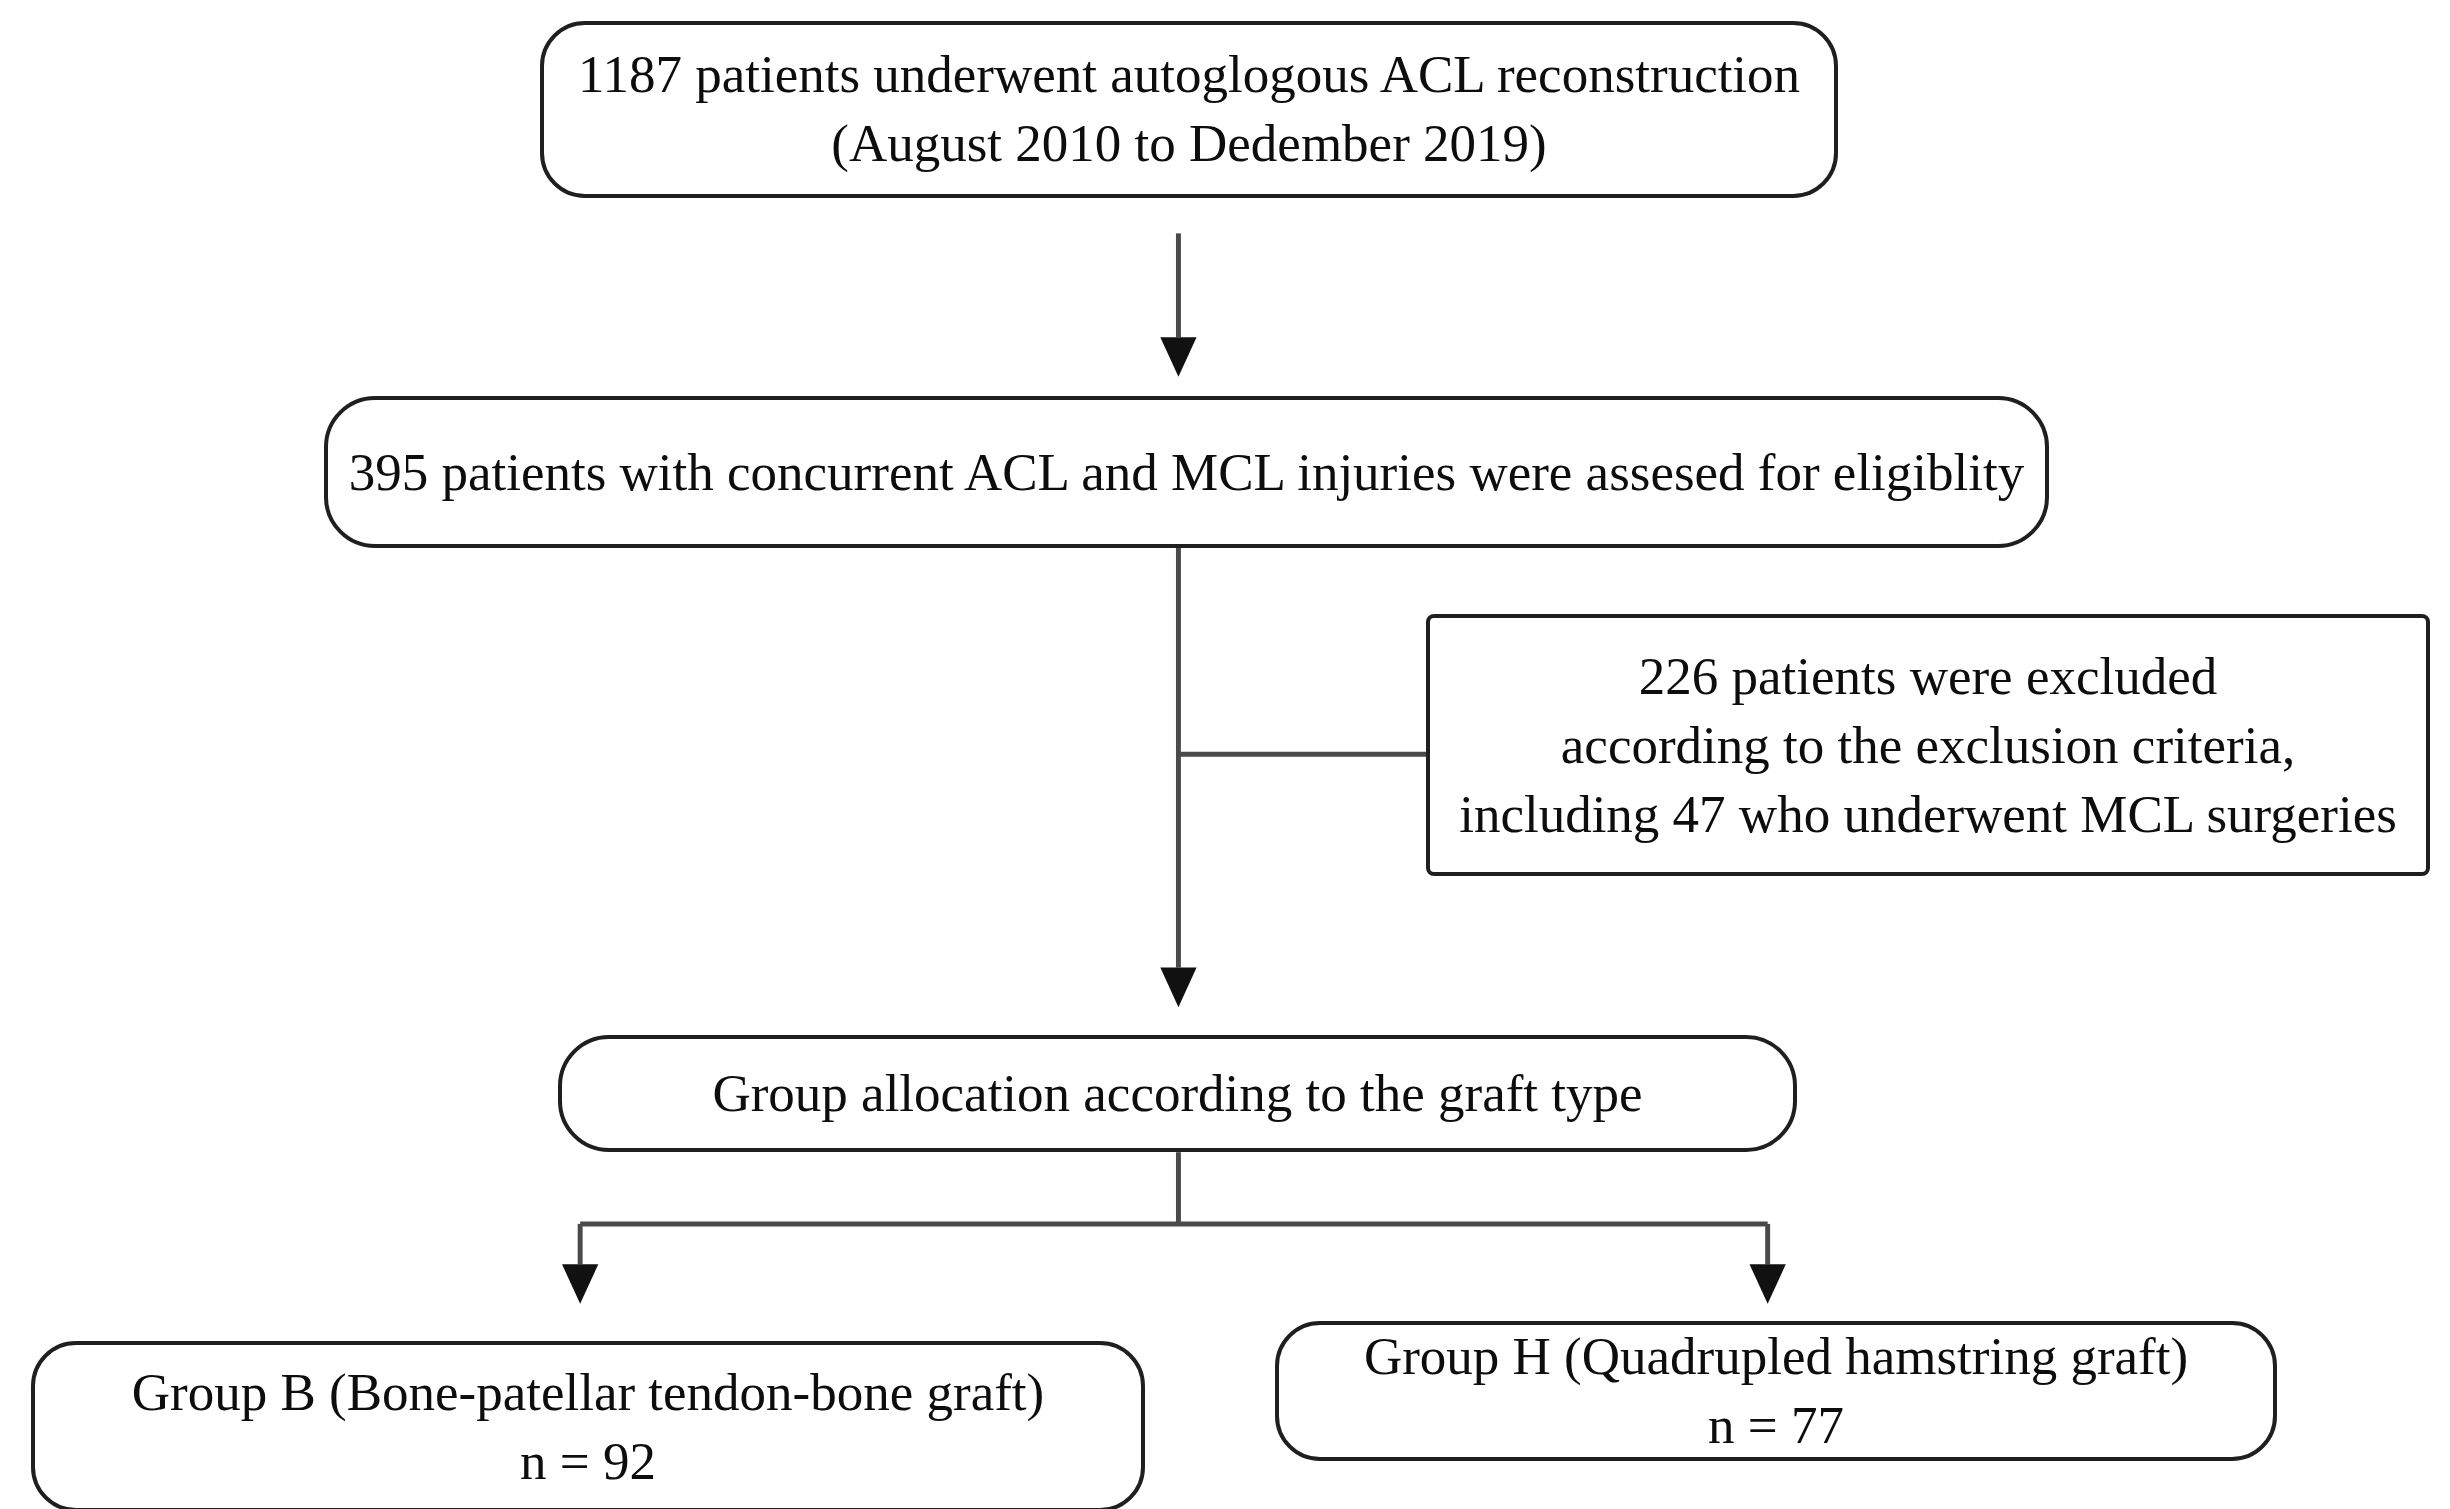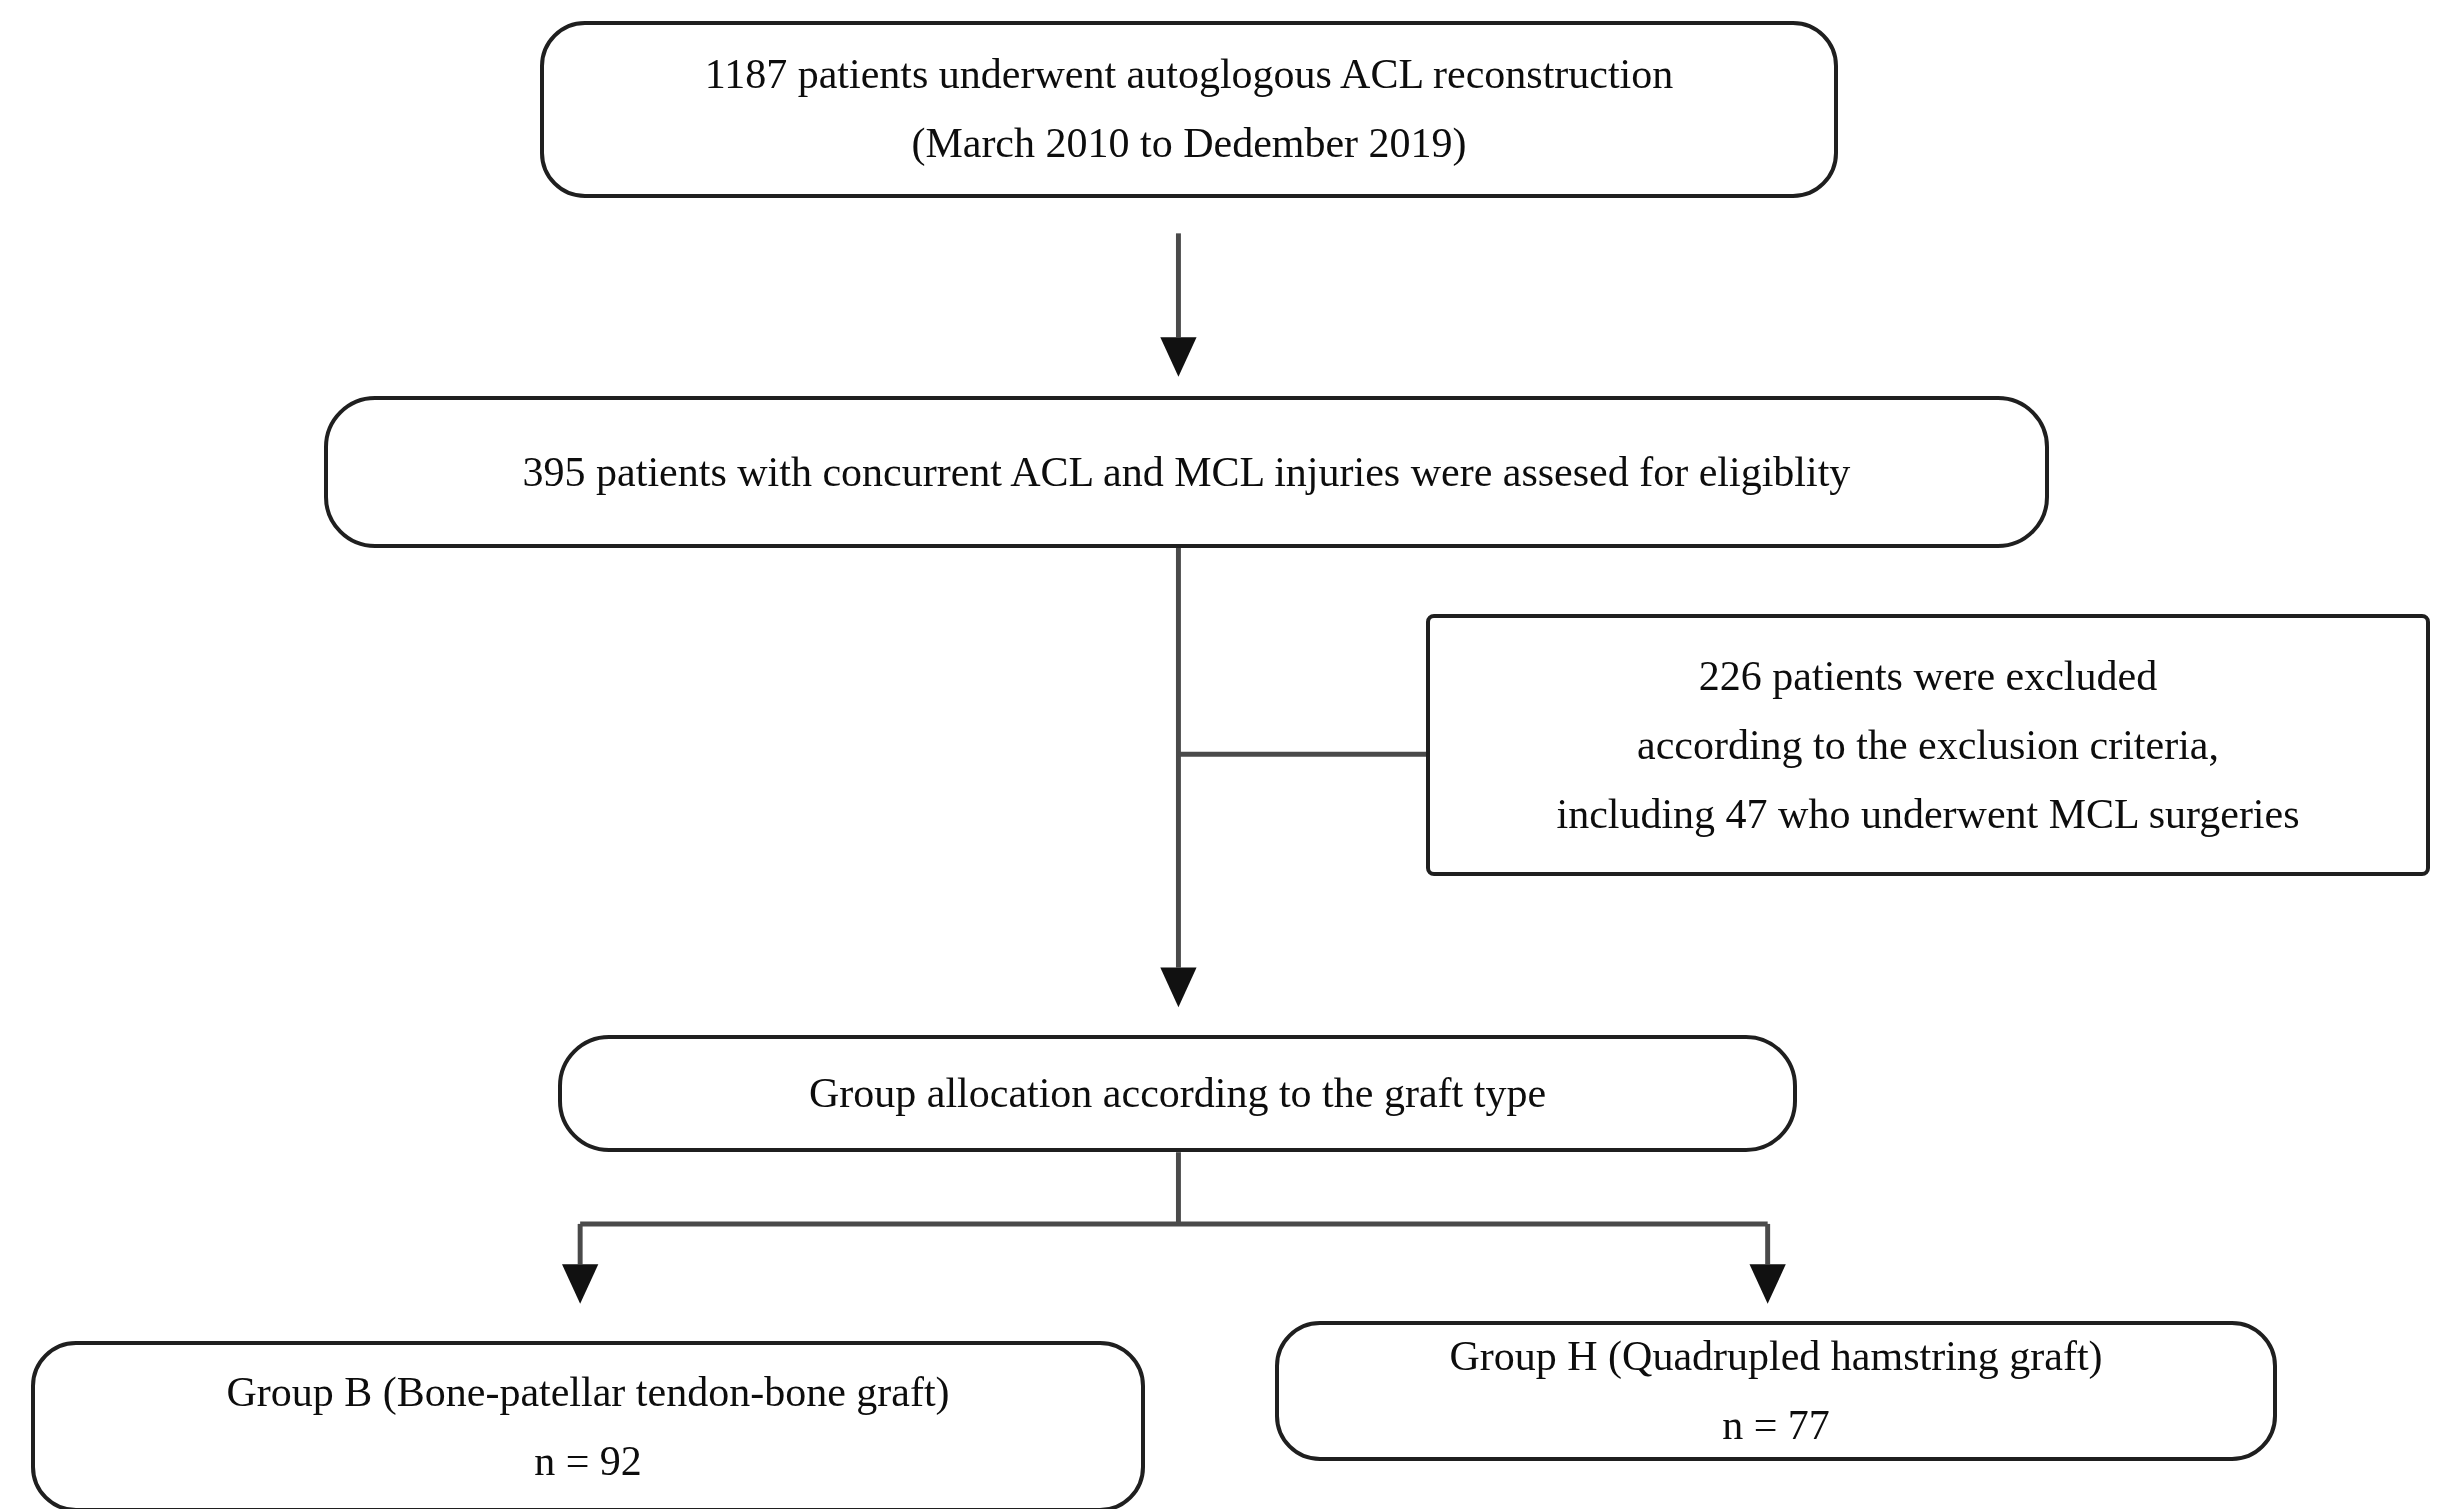--- a/index.html
+++ b/index.html
@@ -22,21 +22,21 @@
     z-index: 1;
     box-sizing: border-box;
     background: #ffffff;
     border: 4.1px solid #1f1f1f;
     border-radius: 45px;
     display: flex;
     flex-direction: column;
     align-items: center;
     justify-content: center;
     text-align: center;
-    font-size: 42px;
+    font-size: 53px;
     line-height: 69px;
     color: #0d0d0d;
   }
   .box span { display: block; white-space: nowrap; }
   #box-reconstruction { left: 540px;  top: 20.6px;   width: 1298px; height: 177px; }
   #box-eligibility    { left: 324px;  top: 396px;  width: 1725px; height: 152px; border-radius: 51px; }
   #box-excluded       { left: 1426px; top: 614px;  width: 1004px; height: 262px; border-radius: 8px; }
   #box-allocation     { left: 558px;  top: 1035px; width: 1239px; height: 117px; border-radius: 51px; text-align: right; }
   #box-group-b        { left: 31px;   top: 1321px; width: 1114px; height: 171px; margin-top: 20px; }
   #box-group-h        { left: 1275px; top: 1321px; width: 1002px; height: 140px; }
@@ -63,21 +63,21 @@
 
     <line class="stem" x1="704" y1="1485" x2="704" y2="1534"></line>
     <polygon class="head" points="704,1582 682,1534 726,1534"></polygon>
 
     <line class="stem" x1="2145" y1="1485" x2="2145" y2="1534"></line>
     <polygon class="head" points="2145,1582 2123,1534 2167,1534"></polygon>
   </svg>
 
   <div class="box" id="box-reconstruction">
     <span>1187 patients underwent autoglogous ACL reconstruction</span>
-    <span>(March 2010 to Dedember 2019)</span>
+    <span>(August 2010 to Dedember 2019)</span>
   </div>
 
   <div class="box" id="box-eligibility">
     <span>395 patients with concurrent ACL and MCL injuries were assesed for eligiblity</span>
   </div>
 
   <div class="box" id="box-excluded">
     <span>226 patients were excluded</span>
     <span>according to the exclusion criteria,</span>
     <span>including 47 who underwent MCL surgeries</span>

